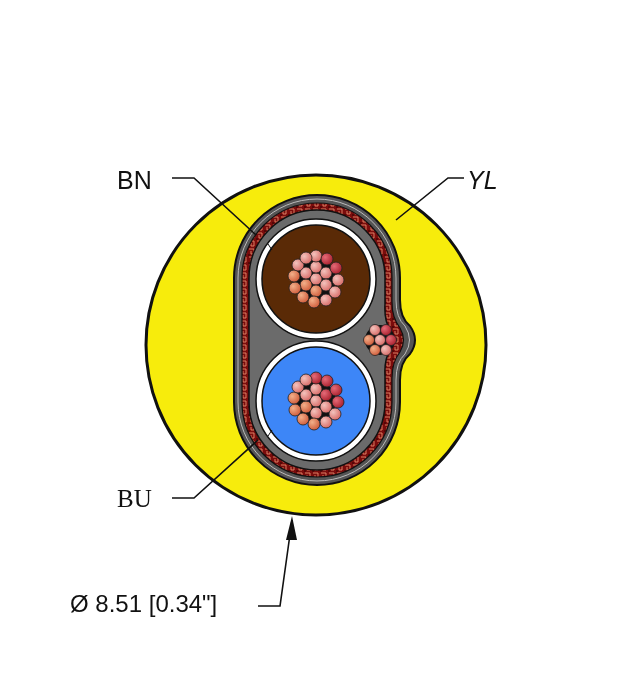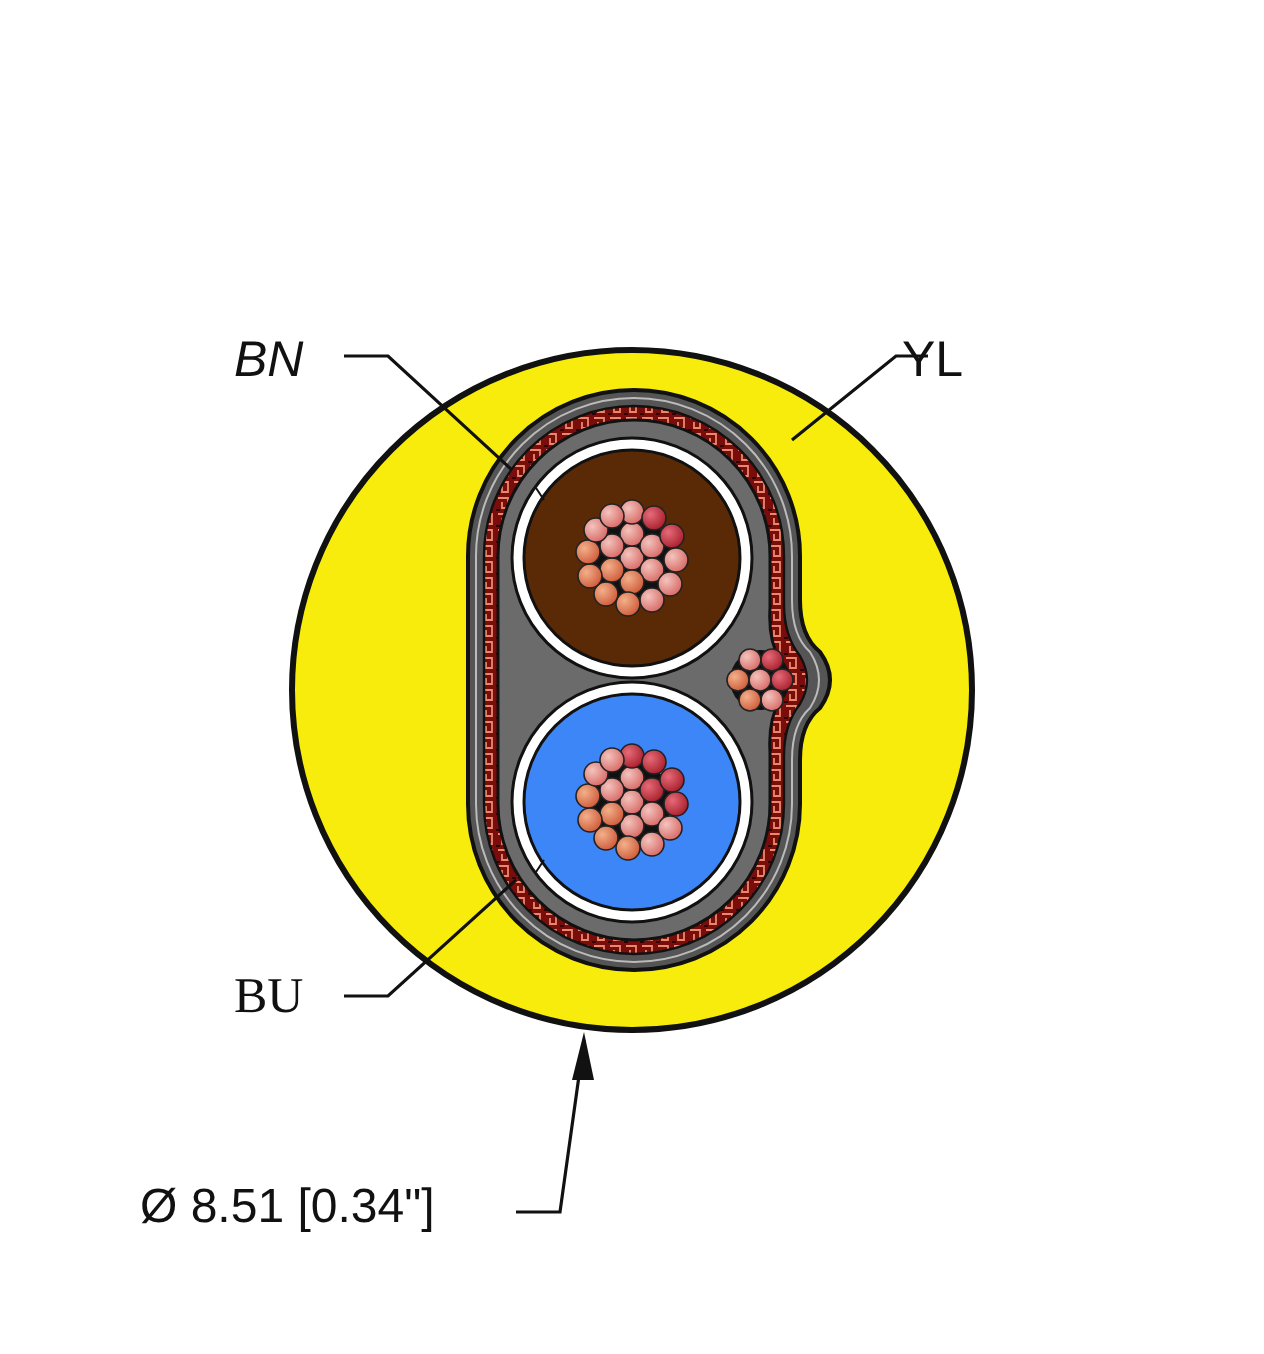--- a/index.html
+++ b/index.html
@@ -1,20 +1,20 @@
 <!DOCTYPE html>
 <html><head>
 <meta charset="utf-8">
 <style>
   html, body { margin: 0; padding: 0; background: #ffffff; }
   body { width: 632px; height: 677px; position: relative; overflow: hidden; font-family: "Liberation Sans", "DejaVu Sans", sans-serif; }
   #diagram { position: absolute; left: 0; top: 0; width: 632px; height: 677px; }
   .lbl { position: absolute; font-size: 25px; color: #111; line-height: 1; white-space: nowrap; }
-  #lbl-bn { left: 117px; top: 168px; font-style: italic; }
-  #lbl-yl { left: 451px; top: 168px; }
+  #lbl-bn { left: 117px; top: 168px; }
+  #lbl-yl { left: 467px; top: 168px; font-style: italic; }
   #lbl-bu { left: 117px; top: 486px; font-family: Liberation Serif, serif; }
   #lbl-dim { left: 70px; top: 592px; font-size: 24px; }
 </style>
 </head>
 <body>
 
 <svg id="diagram" viewBox="0 0 632 677" xmlns="http://www.w3.org/2000/svg">
   <defs>
     <pattern id="braid" width="8" height="8" patternUnits="userSpaceOnUse">
       <rect width="8" height="8" fill="#7a0c0c"></rect>

